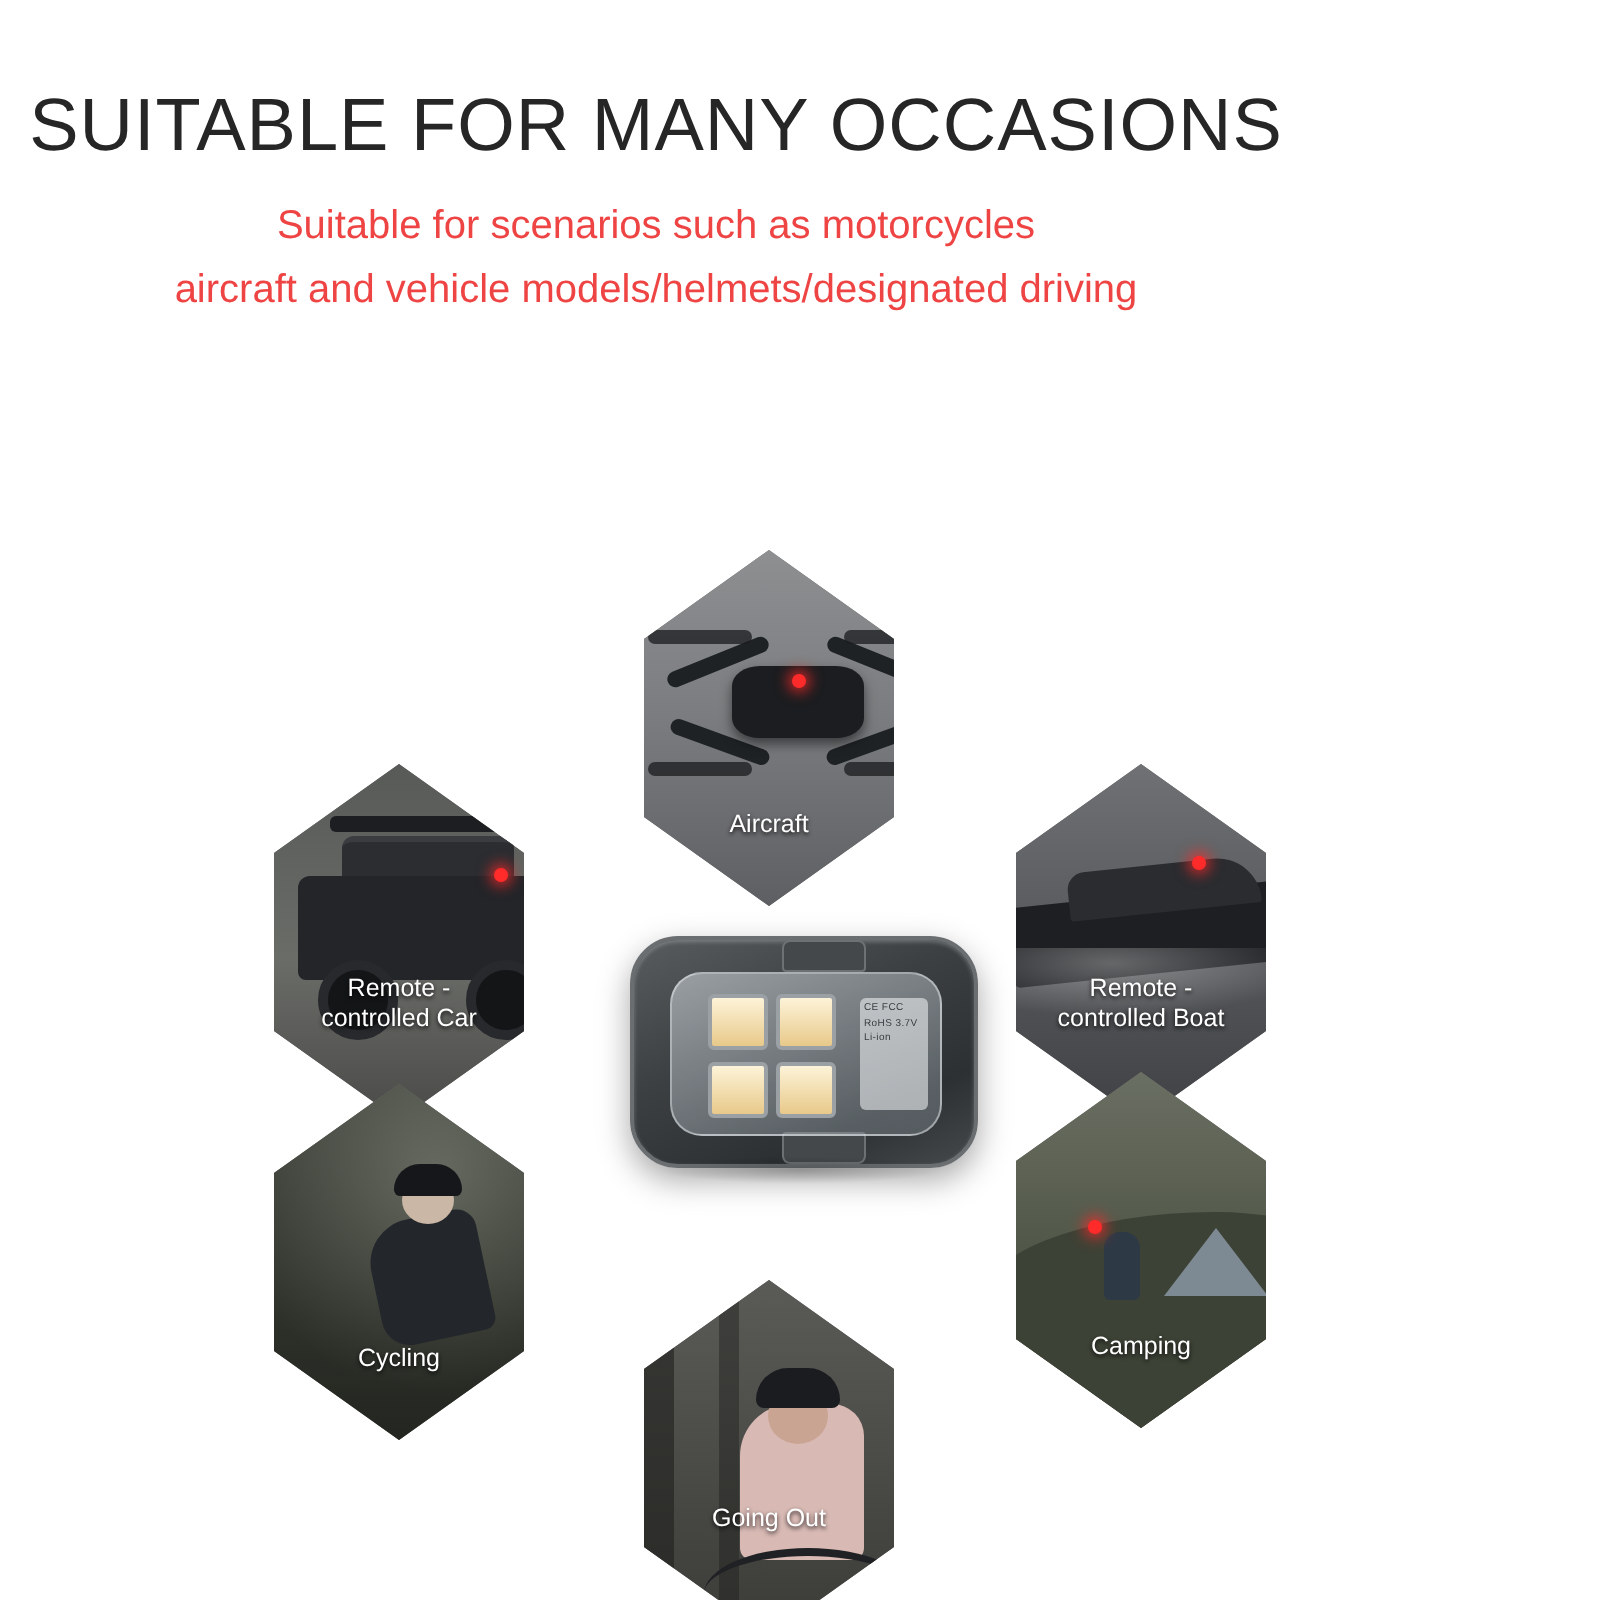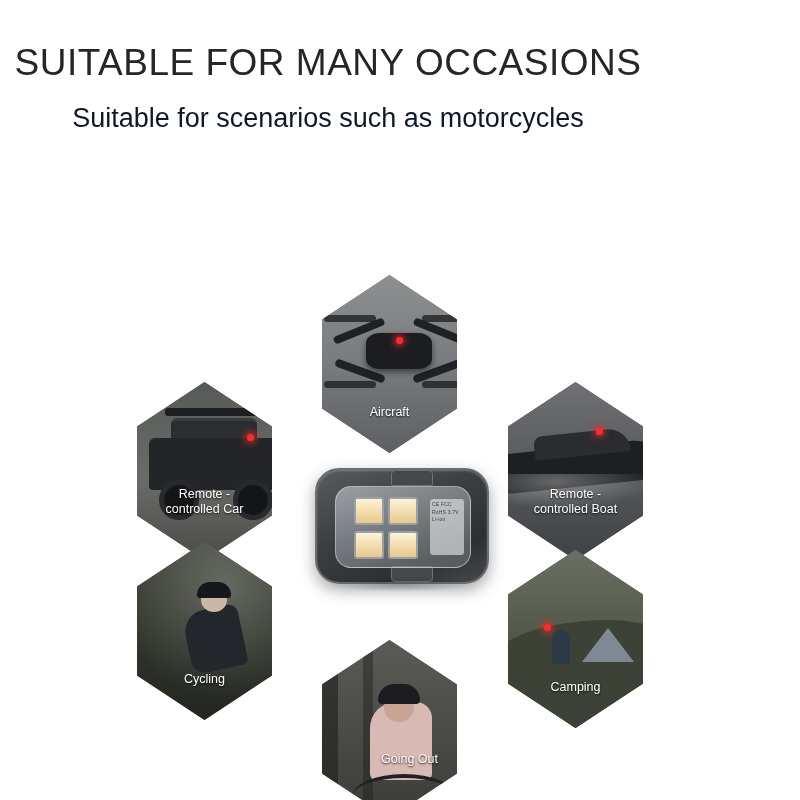--- a/index.html
+++ b/index.html
@@ -28,38 +28,38 @@
     margin-top: 44px;
     font-size: 37px;
     letter-spacing: 0.5px;
     font-weight: 400;
     color: #262626;
     line-height: 1.05;
     font-family: "Liberation Sans", sans-serif;
   }
   .subtitle {
     margin-top: 14px;
-    font-size: 27px;
+    font-size: 20px;
     font-weight: 400;
-    color: #0f172a;
+    color: #ef4444;
     line-height: 1.62;
   }
   .subtitle div { white-space: nowrap; }
 
   
   .cluster {
     position: absolute;
     left: 0;
     top: 255px;
     width: 800px;
     height: 530px;
   }
   .hex {
     position: absolute;
-    width: 135px;
+    width: 125px;
     height: 178px;
     -webkit-clip-path: polygon(50% 0%, 100% 25%, 100% 75%, 50% 100%, 0% 75%, 0% 25%);
     clip-path: polygon(50% 0%, 100% 25%, 100% 75%, 50% 100%, 0% 75%, 0% 25%);
     overflow: hidden;
     background: #6e6e6e;
   }
   .hex .photo {
     position: absolute;
     inset: 0;
   }
@@ -69,28 +69,28 @@
     width: 100%;
     text-align: center;
     color: #ffffff;
     font-size: 12.5px;
     line-height: 1.15;
     text-shadow: 0 1px 2px rgba(0,0,0,.85);
     z-index: 5;
   }
   .cap-low   { bottom: 34px; }
   .cap-mid   { bottom: 44px; }
-  .cap-high  { bottom: 52px; padding-left: 20px; }
+  .cap-high  { bottom: 52px; }
 
   
   .hex-aircraft { left: 322px; top: 20px; }
   .hex-car      { left: 137px; top: 127px; }
   .hex-boat     { left: 508px; top: 127px; }
   .hex-cycling  { left: 137px; top: 287px; }
-  .hex-camping  { left: 508px; top: 295px; }
+  .hex-camping  { left: 508px; top: 281px; }
   .hex-going    { left: 322px; top: 385px; }
 
   
   .sky-grey {
     background: linear-gradient(180deg,#8d8f91 0%,#7b7d80 45%,#5d5f62 100%);
   }
   .drone-body {
     position: absolute;
     left: 44px; top: 58px;
     width: 66px; height: 36px;
@@ -334,20 +334,21 @@
     background: radial-gradient(ellipse at center, rgba(0,0,0,.22), rgba(0,0,0,0) 70%);
   }
 </style>
 </head>
 <body>
 
 <div class="header">
   <div class="title">SUITABLE FOR MANY OCCASIONS</div>
   <div class="subtitle">
     <div>Suitable for scenarios such as motorcycles</div>
+    <div>aircraft and vehicle models/helmets/designated driving</div>
   </div>
 </div>
 
 <div class="cluster">
 
   <div class="hex hex-aircraft">
     <div class="photo sky-grey">
       <div class="drone-arm" style="left:10px; top:52px; width:54px; transform:rotate(-22deg);"></div>
       <div class="drone-arm" style="left:90px; top:52px; width:54px; transform:rotate(22deg);"></div>
       <div class="drone-arm" style="left:12px; top:92px; width:52px; transform:rotate(20deg);"></div>

